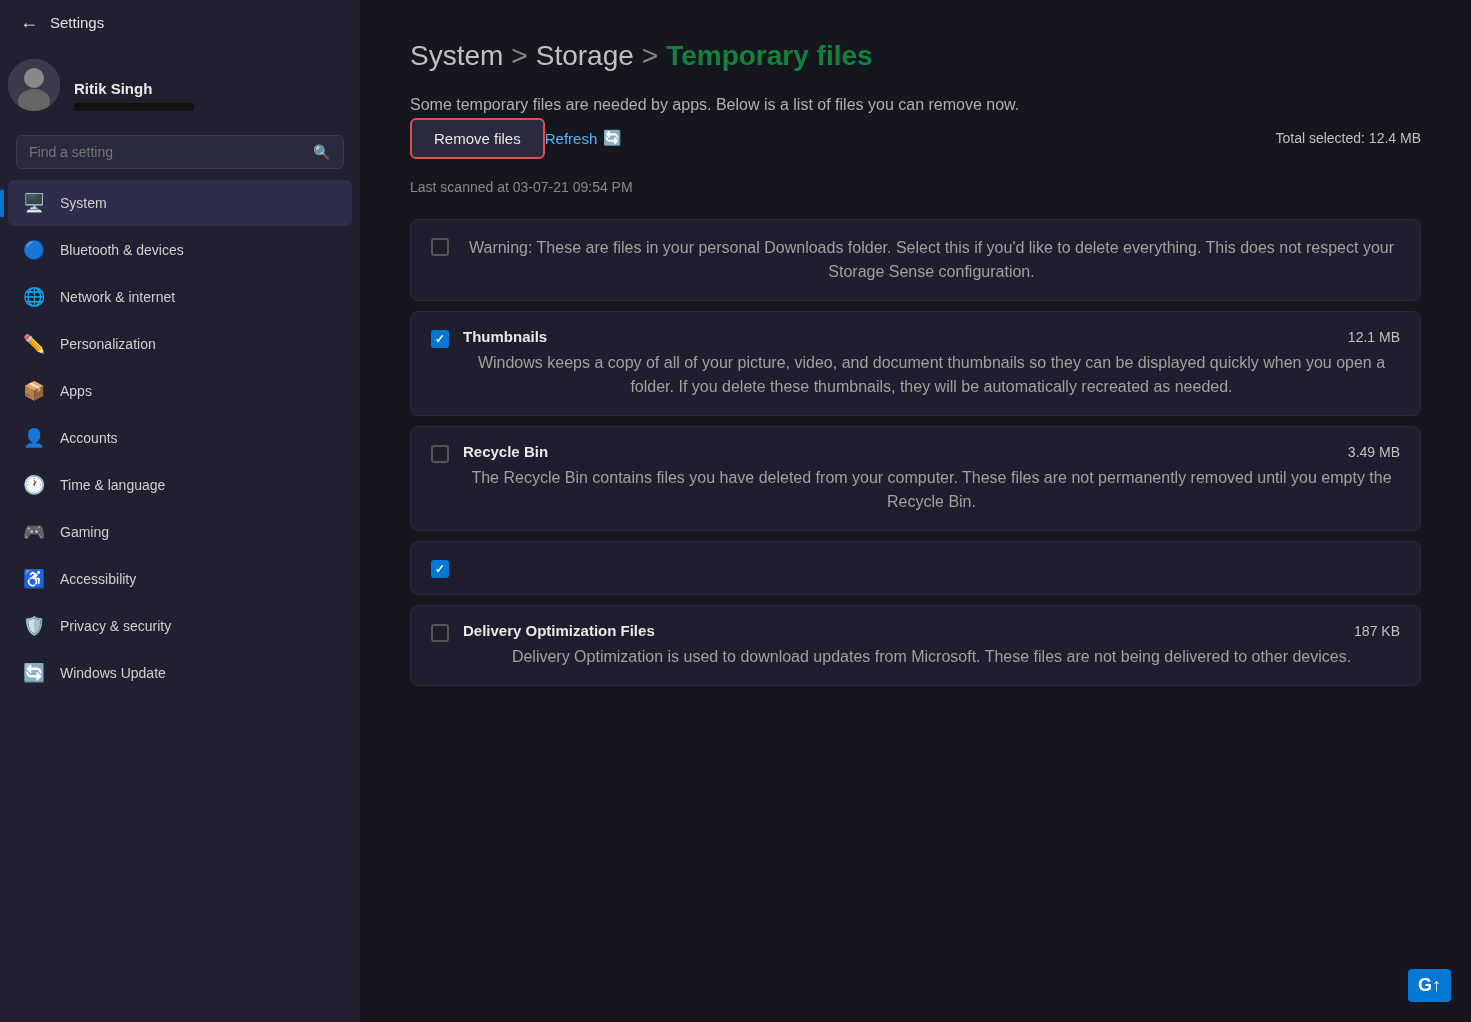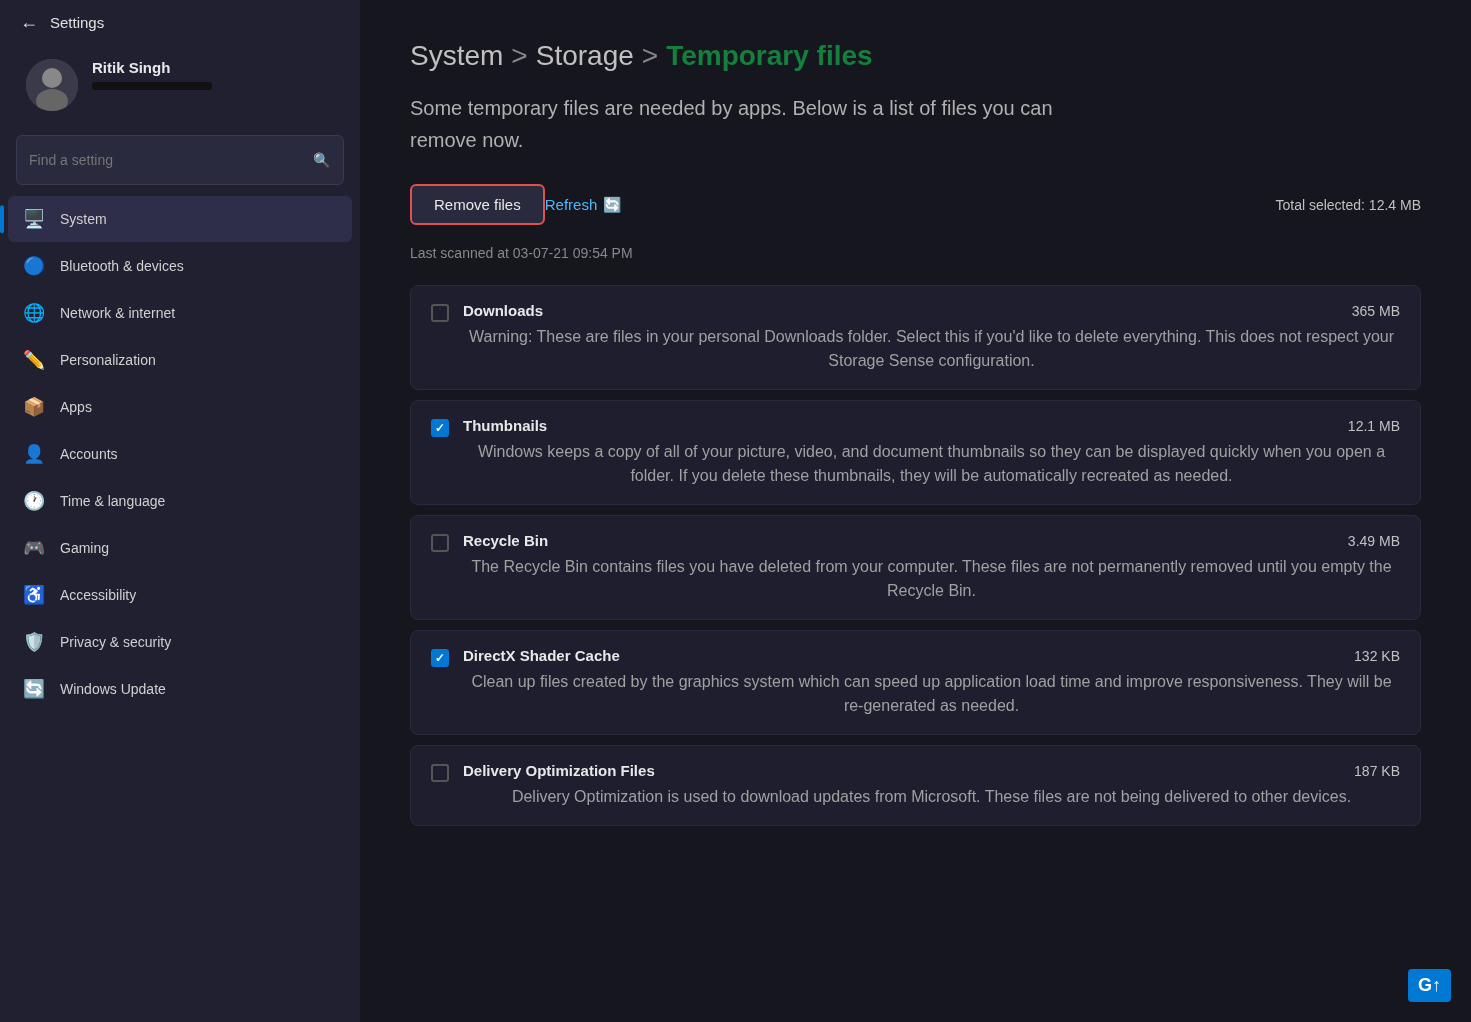--- a/index.html
+++ b/index.html
@@ -44,22 +44,22 @@
 
     .app-title {
       font-size: 15px;
       color: #e0e0e0;
       font-weight: 400;
       text-align: right;
     }
 
     .user-section {
       display: flex;
-      align-items: flex-start;
-      padding: 14px 26px;
+      align-items: flex-end;
+      padding: 14px 8px;
       gap: 14px;
     }
 
     .avatar {
       width: 52px;
       height: 52px;
       border-radius: 50%;
       background: #555;
       overflow: hidden;
       flex-shrink: 0;
@@ -92,21 +92,21 @@
       border-radius: 3px;
     }
 
     .search-box {
       margin: 10px 16px 6px;
       background: #2a2a3e;
       border: 1px solid #3a3a50;
       border-radius: 6px;
       display: flex;
       align-items: center;
-      padding: 16px 12px;
+      padding: 8px 12px;
       gap: 8px;
     }
 
     .search-box input {
       background: none;
       border: none;
       outline: none;
       color: #aaa;
       font-size: 14px;
       flex: 1;
@@ -195,24 +195,23 @@
       color: #15803d;
       text-align: right;
     }
 
     .breadcrumb .sep {
       color: #888;
       font-weight: 300;
     }
 
     .description {
-      font-size: 20px;
+      font-size: 16px;
       color: #b0b0b0;
       line-height: 1.6;
-      margin-bottom: 28px;
       max-width: 700px;
     }
 
     .action-bar {
       display: flex;
       align-items: center;
       margin-bottom: 20px;
     }
 
     .remove-btn {
@@ -424,24 +423,20 @@
     </button>
     <div class="total-selected">Total selected: 12.4 MB</div>
   </div>
 
   <div class="last-scanned">Last scanned at 03-07-21 09:54 PM</div>
 
   <div id="file-list">
       <div class="file-item">
         <div class="checkbox"></div>
         <div class="file-content">
-          <div class="file-header">
-            <span class="file-name">Downloads</span>
-            <span class="file-size">365 MB</span>
-          </div>
           <p class="file-desc">Warning: These are files in your personal Downloads folder. Select this if you'd like to delete everything. This does not respect your Storage Sense configuration.</p>
         </div>
       </div>
       <div class="file-item">
         <div class="checkbox checked"></div>
         <div class="file-content">
           <div class="file-header">
             <span class="file-name">Thumbnails</span>
             <span class="file-size">12.1 MB</span>
           </div>
@@ -453,27 +448,20 @@
         <div class="file-content">
           <div class="file-header">
             <span class="file-name">Recycle Bin</span>
             <span class="file-size">3.49 MB</span>
           </div>
           <p class="file-desc">The Recycle Bin contains files you have deleted from your computer. These files are not permanently removed until you empty the Recycle Bin.</p>
         </div>
       </div>
       <div class="file-item">
         <div class="checkbox checked"></div>
-        <div class="file-content">
-          <div class="file-header">
-            <span class="file-name">DirectX Shader Cache</span>
-            <span class="file-size">132 KB</span>
-          </div>
-          <p class="file-desc">Clean up files created by the graphics system which can speed up application load time and improve responsiveness. They will be re-generated as needed.</p>
-        </div>
       </div>
       <div class="file-item">
         <div class="checkbox"></div>
         <div class="file-content">
           <div class="file-header">
             <span class="file-name">Delivery Optimization Files</span>
             <span class="file-size">187 KB</span>
           </div>
           <p class="file-desc">Delivery Optimization is used to download updates from Microsoft. These files are not being delivered to other devices.</p>
         </div>

